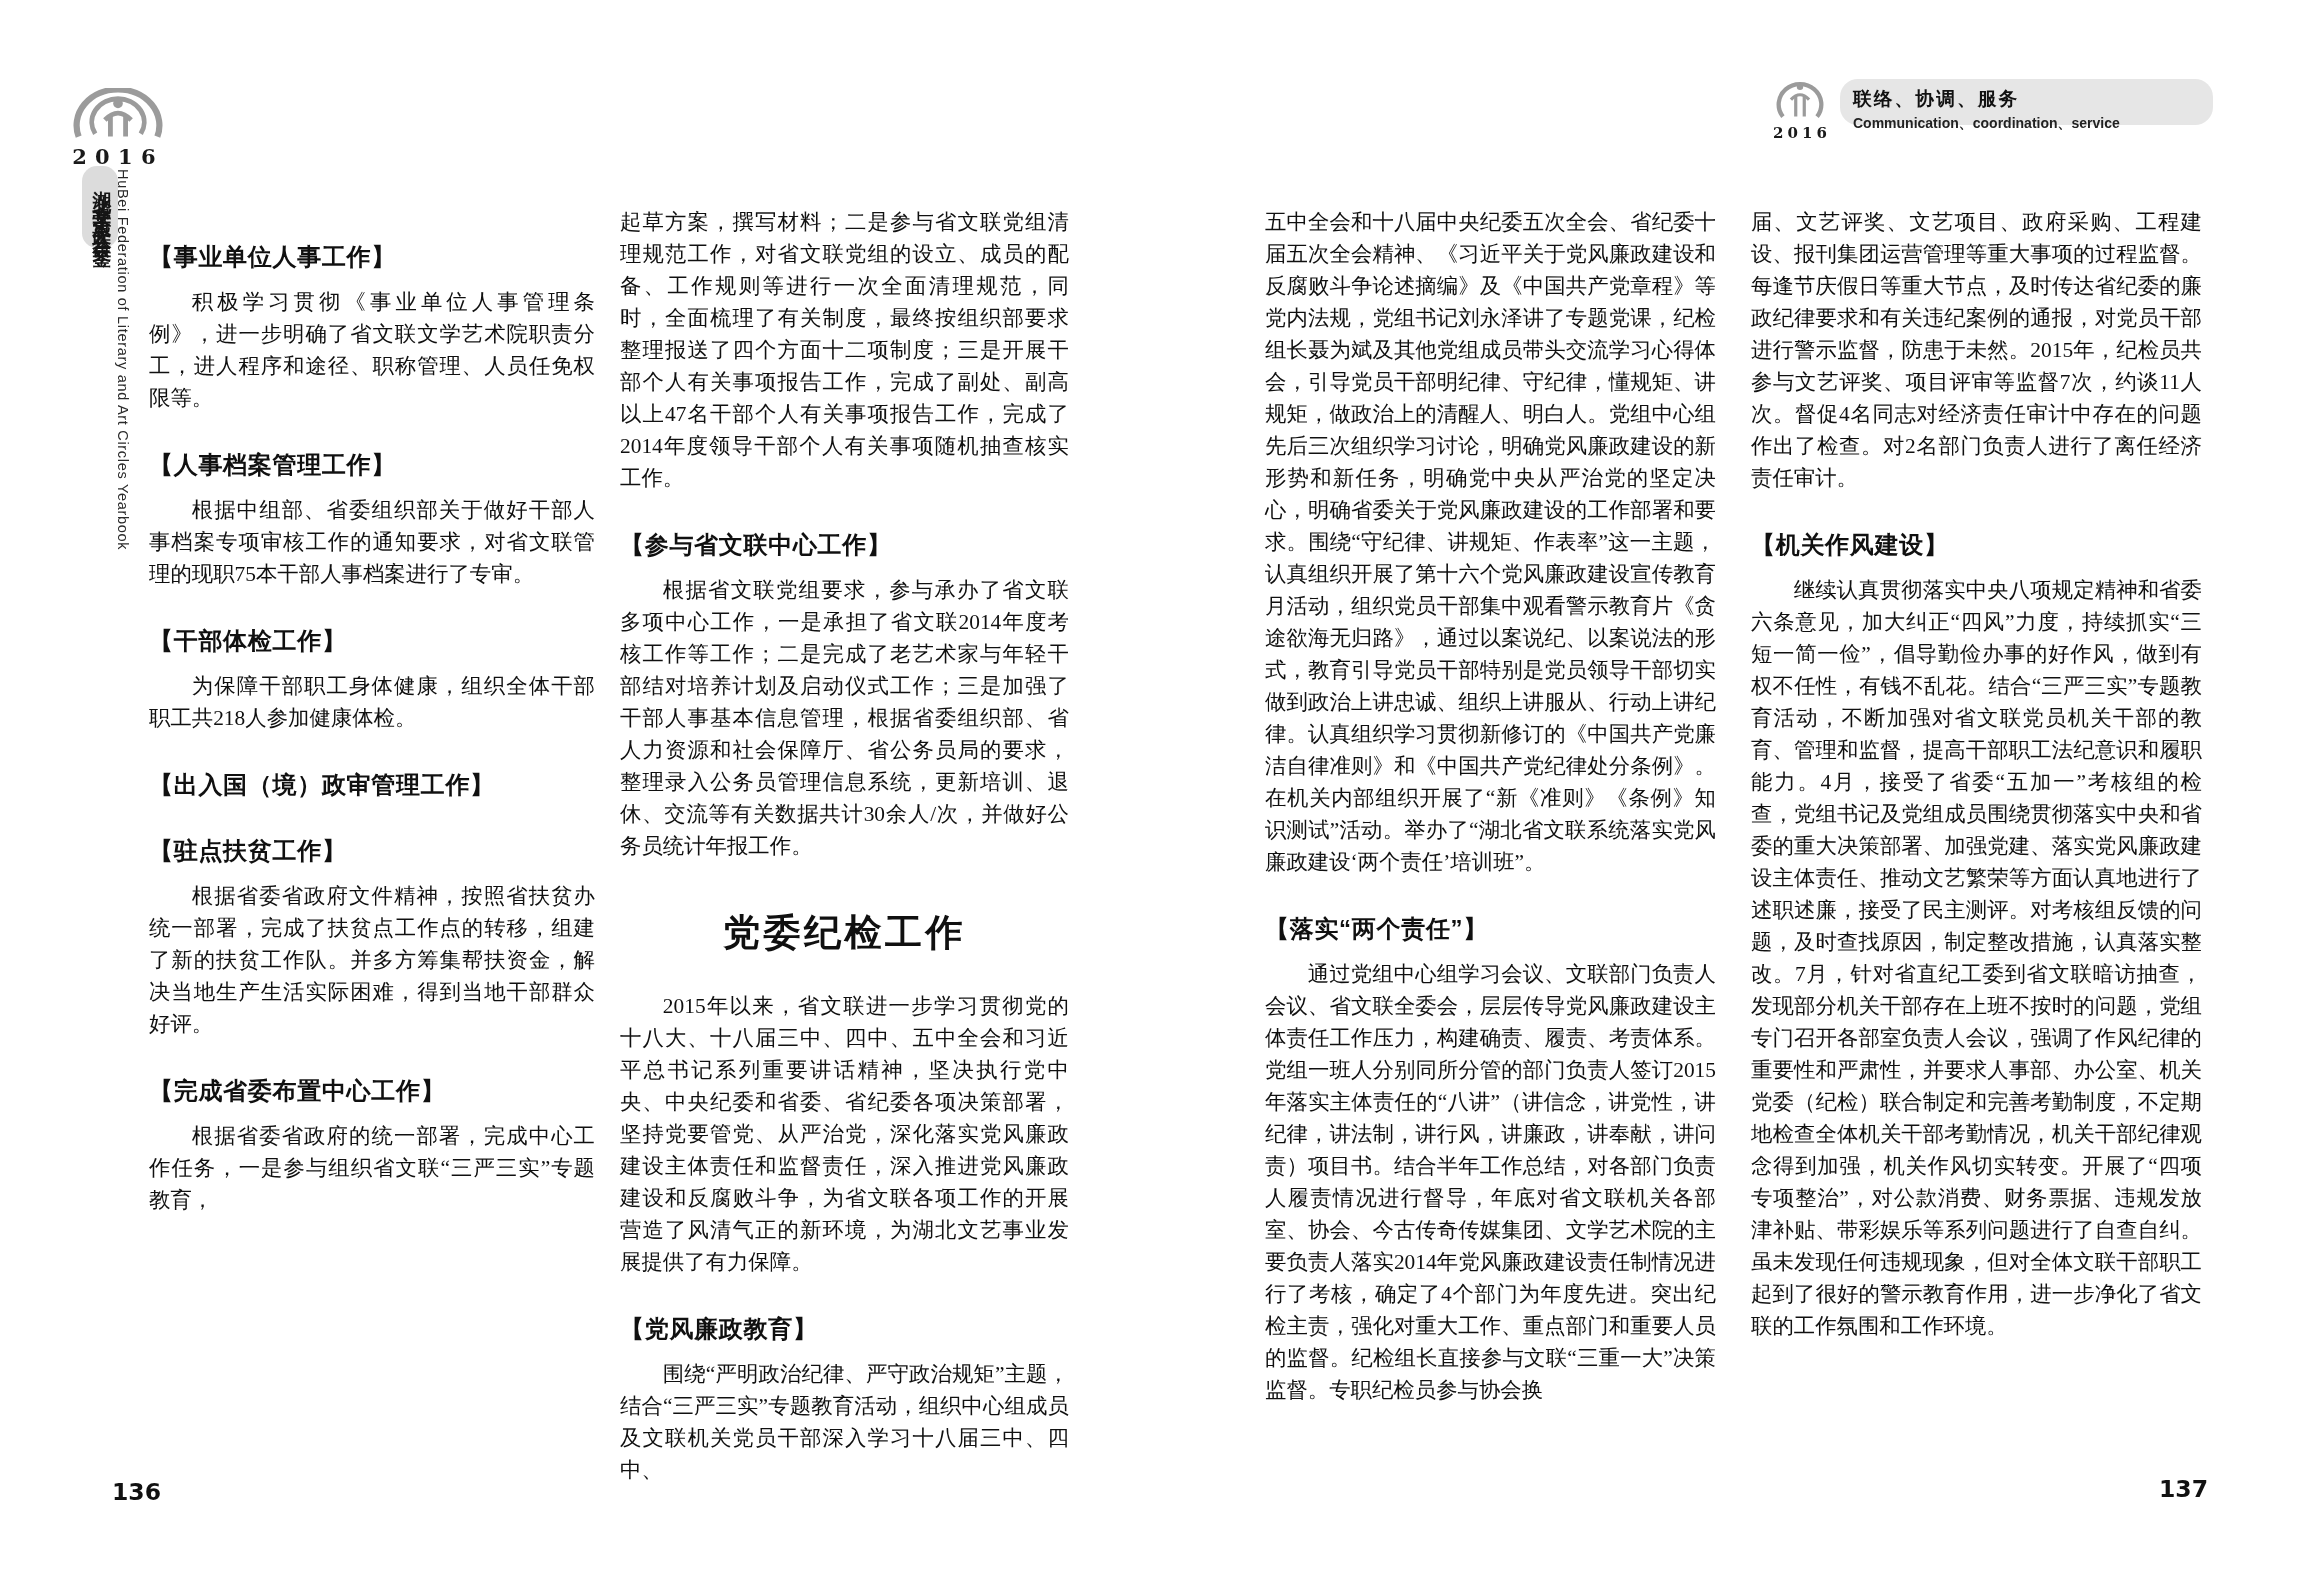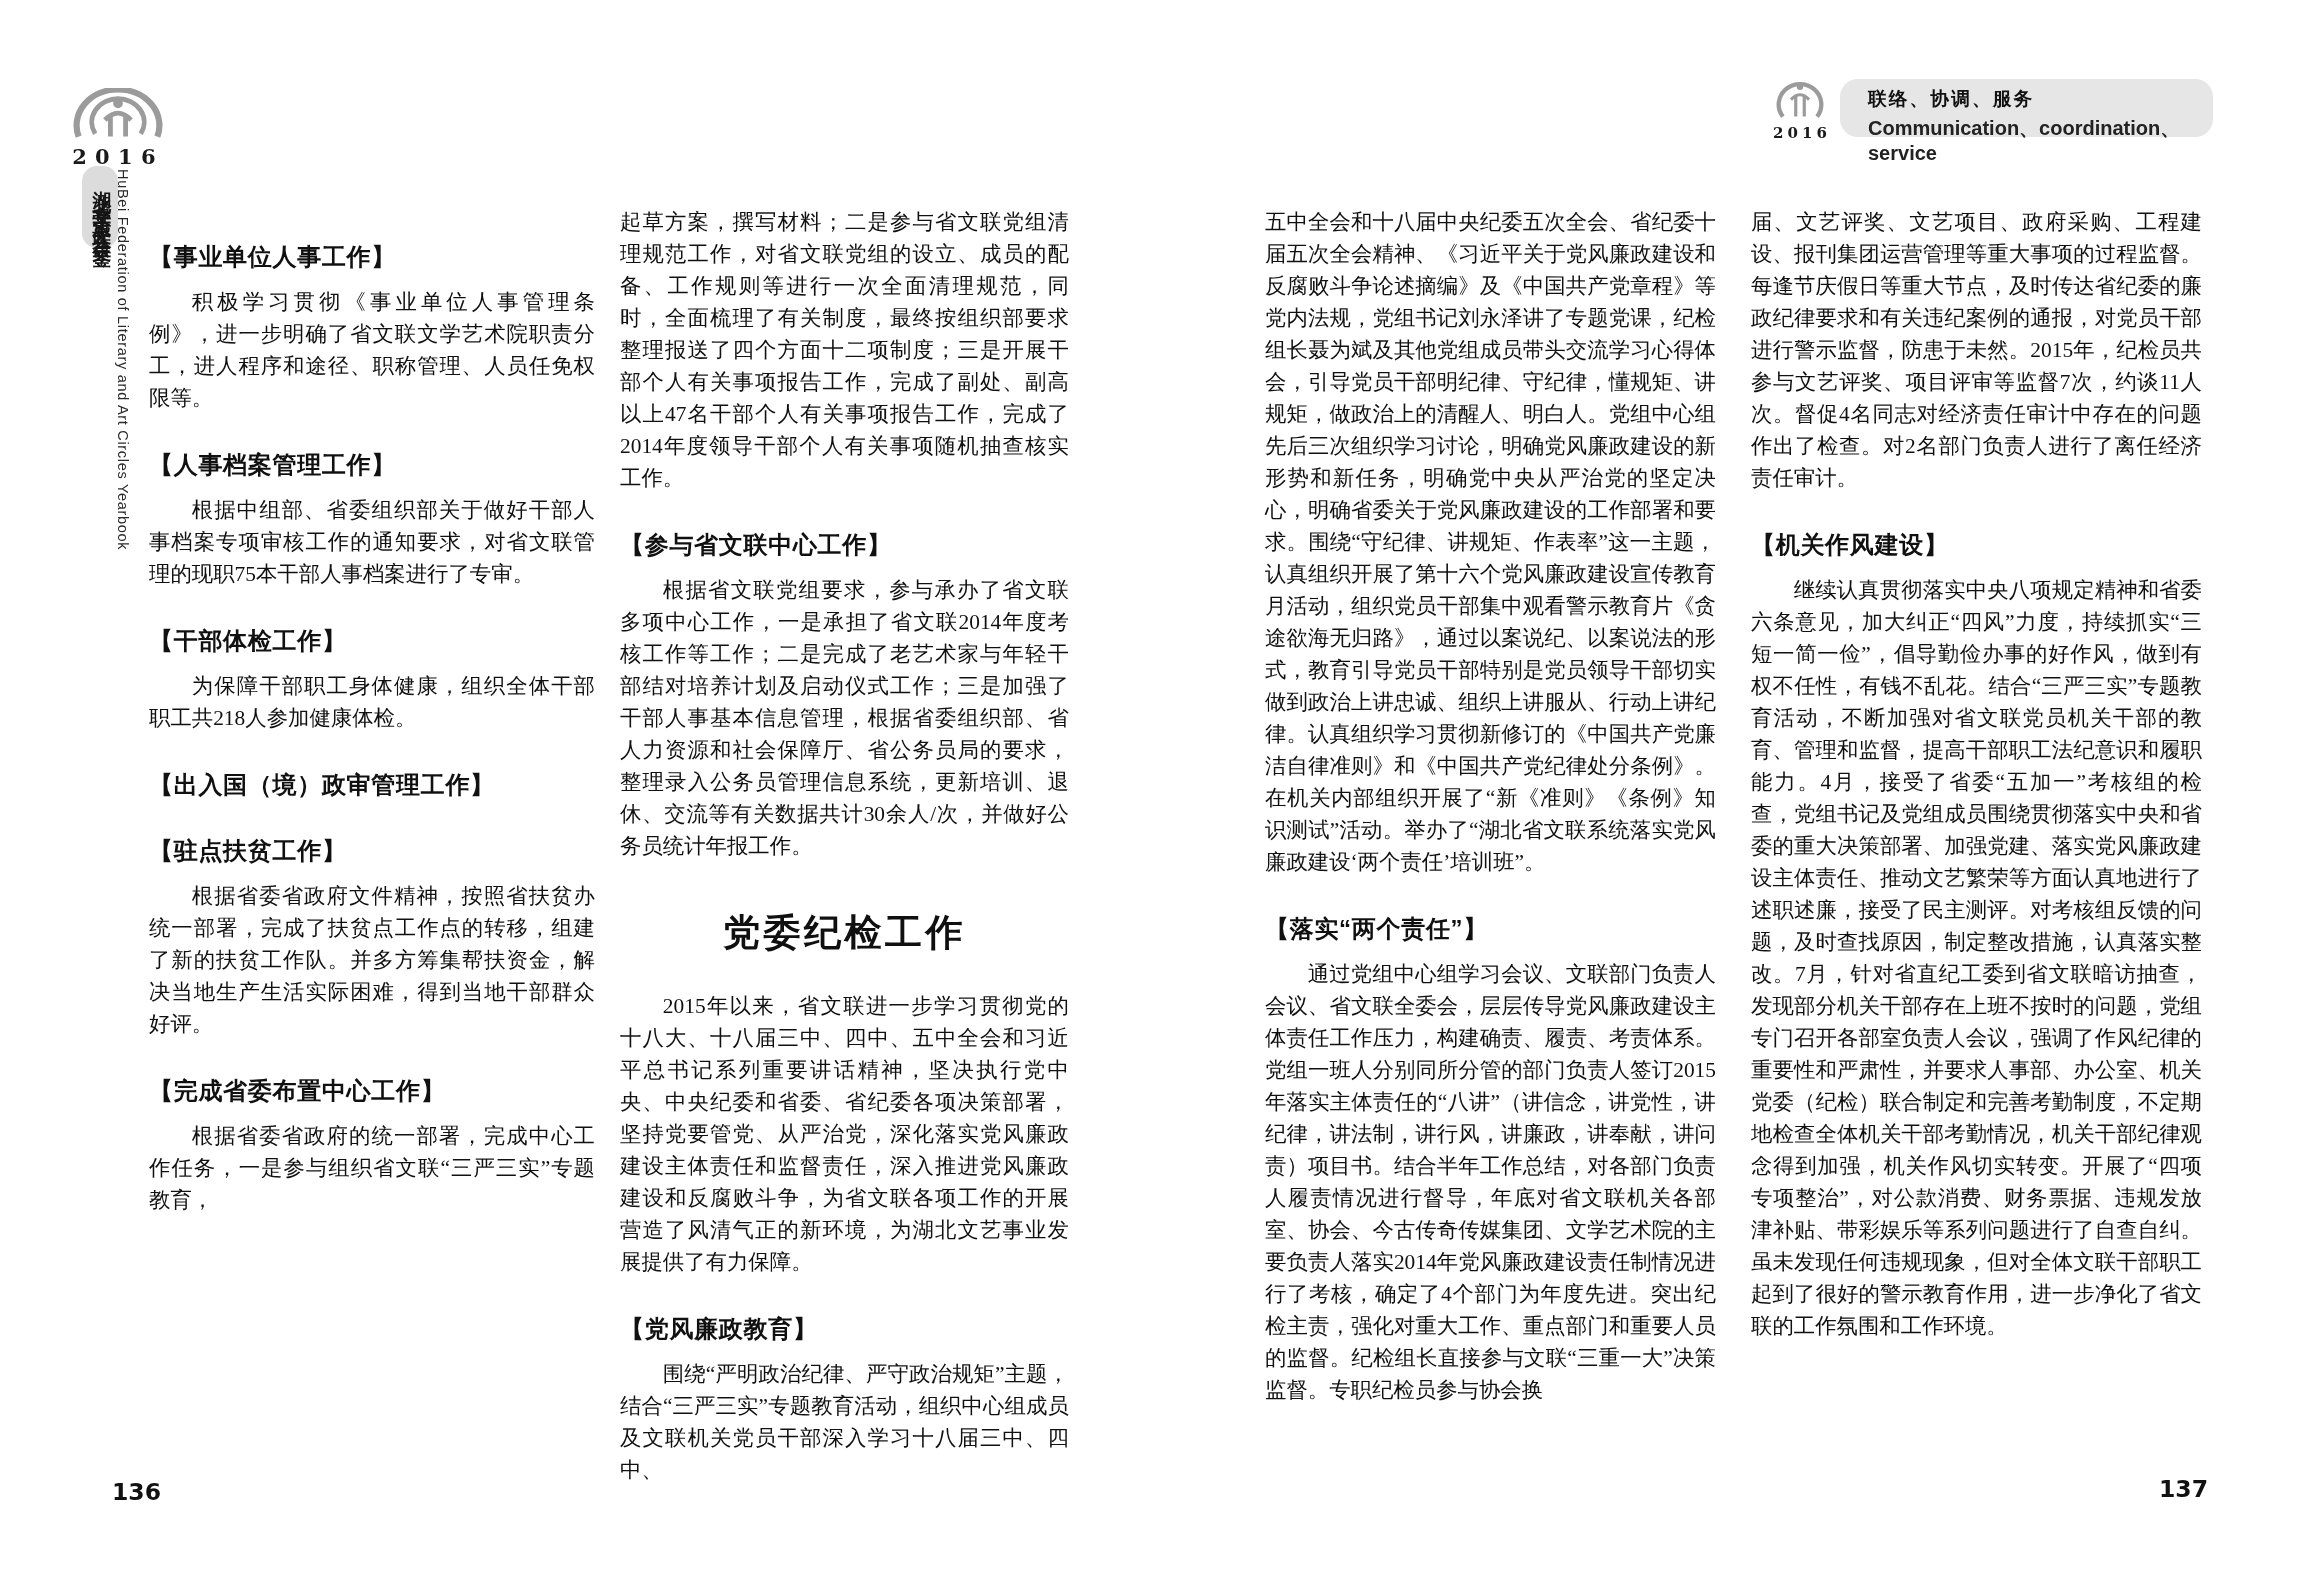--- a/index.html
+++ b/index.html
@@ -17,26 +17,26 @@
                 writing-mode:vertical-rl;text-orientation:upright;
                 font-family:"Liberation Serif","DejaVu Serif",serif;font-weight:bold;
                 font-size:18.7px;letter-spacing:4.8px;color:#151515;text-align:center;}
   .sidebar-en{position:absolute;left:115px;top:169px;height:525px;
               writing-mode:vertical-rl;font-family:"Liberation Sans","DejaVu Sans",sans-serif;
               font-size:14.5px;color:#2a2a2a;letter-spacing:0.7px;}
 
   
   .right-logo{left:1773px;top:75px;width:54px;}
   .right-logo .logo-year{font-size:15px;letter-spacing:4.1px;margin-top:1.4px;}
-  .header-banner{position:absolute;left:1840px;top:79px;width:373px;height:58px;
-                 background:#e6e6e6;border-radius:18px;padding:7px 0 0 28px;box-sizing:border-box;}
+  .header-banner{position:absolute;left:1840px;top:79px;width:373px;height:46px;
+                 background:#e6e6e6;border-radius:18px;padding:7px 0 0 13px;box-sizing:border-box;}
   .header-zh{font-family:"Liberation Sans","DejaVu Sans",sans-serif;font-weight:bold;
              font-size:18.7px;letter-spacing:2.1px;color:#111;}
   .header-en{font-family:"Liberation Sans","DejaVu Sans",sans-serif;font-weight:bold;
-             font-size:20px;color:#222;margin-top:2.8px;}
+             font-size:14px;color:#222;margin-top:2.8px;}
 
   
   .col{position:absolute;top:206px;text-align:justify;font-size:21.4px;line-height:32px;}
   .col p{margin:0;}
   .col p.ind{text-indent:2em;}
   .sec{font-family:"Liberation Sans","DejaVu Sans",sans-serif;font-weight:bold;
        font-size:24px;letter-spacing:0.7px;margin:36px 0 14px 0;text-align:left;line-height:30px;}
   .big-title{font-family:"Liberation Sans","DejaVu Sans",sans-serif;font-weight:bold;
              font-size:37px;letter-spacing:3.5px;text-align:center;margin:50px 0 37px 0;line-height:41px;}
   #col1{left:149px;width:446px;}

